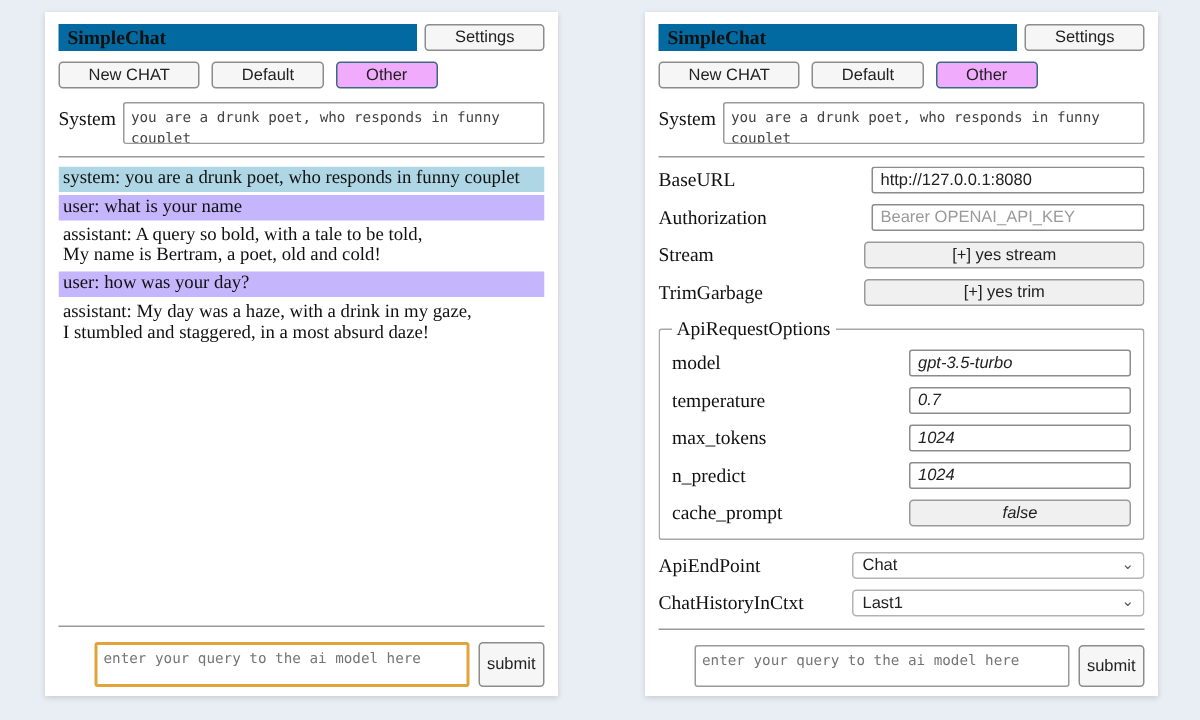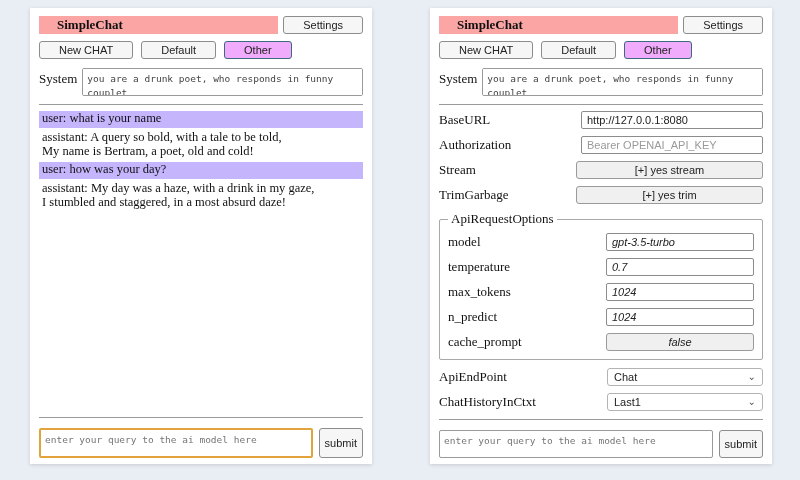--- a/index.html
+++ b/index.html
@@ -10,21 +10,21 @@
   }
   .wrap { display:flex; gap:58px; padding:8px 0 0 30px; }
   .panel {
     width:342px; height:456px; box-sizing:border-box;
     background:#ffffff; box-shadow:0 1px 4px rgba(0,0,0,0.14);
     padding:6px 9px; display:flex; flex-direction:column;
   }
   
   .hdr { display:flex; gap:5px; margin:2px 0 7px; }
   .titlebar {
-    flex:1; background:#fca5a5; padding:1px 18px;
+    flex:1; background:#0369a1; padding:1px 6px;
     font-size:13px; font-weight:bold; color:#111;
     display:flex; align-items:center;
   }
   .btn {
     font:11px "Liberation Sans", sans-serif; color:#222;
     background:#f6f6f6; border:1px solid #8c8c8c; border-radius:3px;
     padding:2px 19px; cursor:pointer; white-space:nowrap;
   }
   
   .sessions { display:flex; gap:8px; margin-bottom:9px; }
@@ -57,35 +57,35 @@
     border:1px solid #8c8c8c; border-radius:2px; padding:2px 5px;
   }
   .sinput::placeholder { color:#9a9a9a; }
   .sbtn {
     width:187px; box-sizing:border-box; text-align:center;
     font:11px "Liberation Sans", sans-serif; color:#222;
     background:#f0f0f0; border:1px solid #9a9a9a; border-radius:3px;
     padding:2px; cursor:pointer;
   }
   .sselect {
-    width:156px; box-sizing:border-box;
+    width:195px; box-sizing:border-box;
     display:flex; justify-content:space-between; align-items:center;
     font:11px "Liberation Sans", sans-serif; color:#222;
     background:#fff; border:1px solid #b3b3b3; border-radius:3px;
     padding:2px 6px; cursor:pointer;
   }
   .chev { color:#555; font-size:10px; line-height:8px; }
   fieldset {
     border:1px solid #a8a8a8; border-radius:2px;
     margin:0 0 8px; padding:6px 8px 1px;
   }
   legend { font-size:13px; color:#111; padding:0 3px; }
   fieldset .sinput, fieldset .sbtn { width:148px;font-style:italic; }
   
-  .query-row { display:flex; gap:6px; margin-top:4px; }
+  .query-row { display:flex; gap:6px; margin-top:4px;margin-left:24px; }
   .query-ta { flex:1; height:20px; color:#777; }
   .query-ta.focused { border:2px solid #e2a33c; }
   .submit-btn { padding:2px 5px; }
 </style>
 </head>
 <body>
 
 <div class="wrap">
 
   <div class="panel">
@@ -101,20 +101,21 @@
     </div>
 
     <div class="system-row">
       <span class="lbl">System</span>
       <textarea class="system-ta" style="">you are a drunk poet, who responds in funny couplet</textarea>
     </div>
 
     <hr class="divider">
 
     <div class="chat-area">
+      <div class="msg system">system: you are a drunk poet, who responds in funny couplet</div>
       <div class="msg user">user: what is your name</div>
       <div class="msg assistant">assistant: A query so bold, with a tale to be told,
 My name is Bertram, a poet, old and cold!</div>
       <div class="msg user">user: how was your day?</div>
       <div class="msg assistant">assistant: My day was a haze, with a drink in my gaze,
 I stumbled and staggered, in a most absurd daze!</div>
     </div>
 
     <hr class="divider">
 

